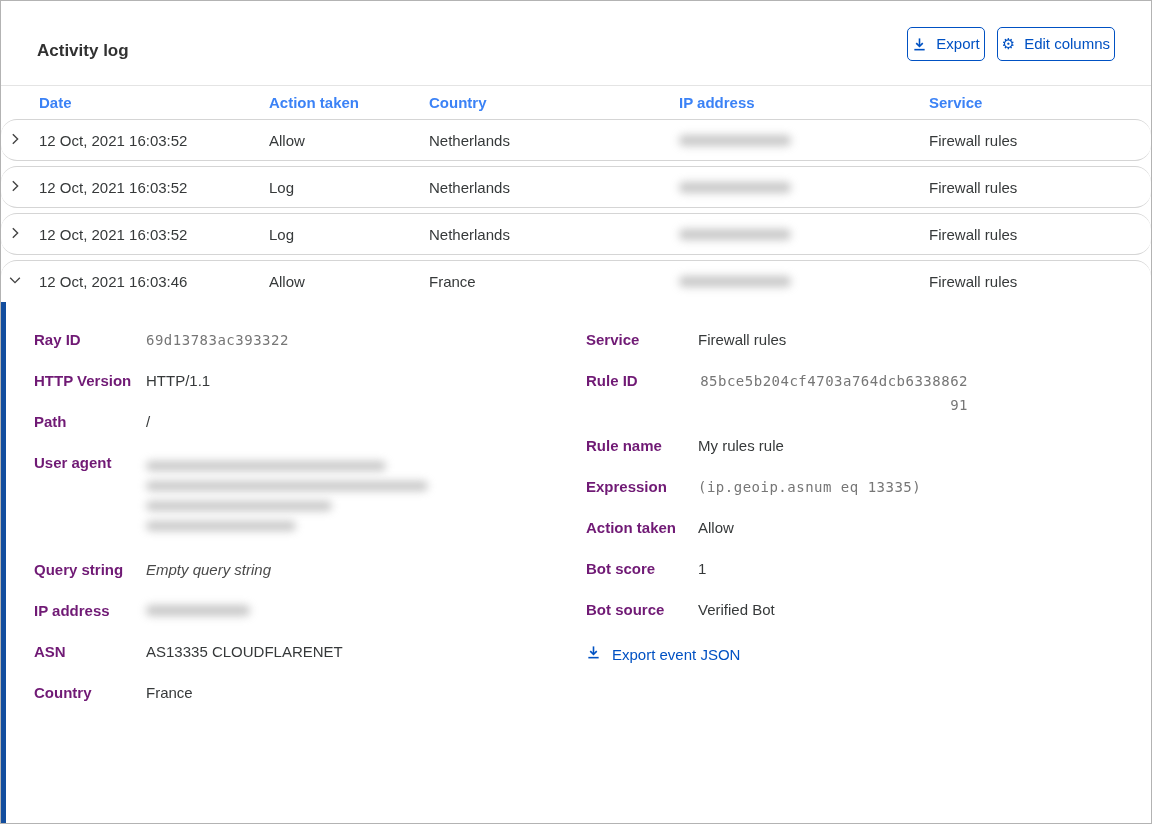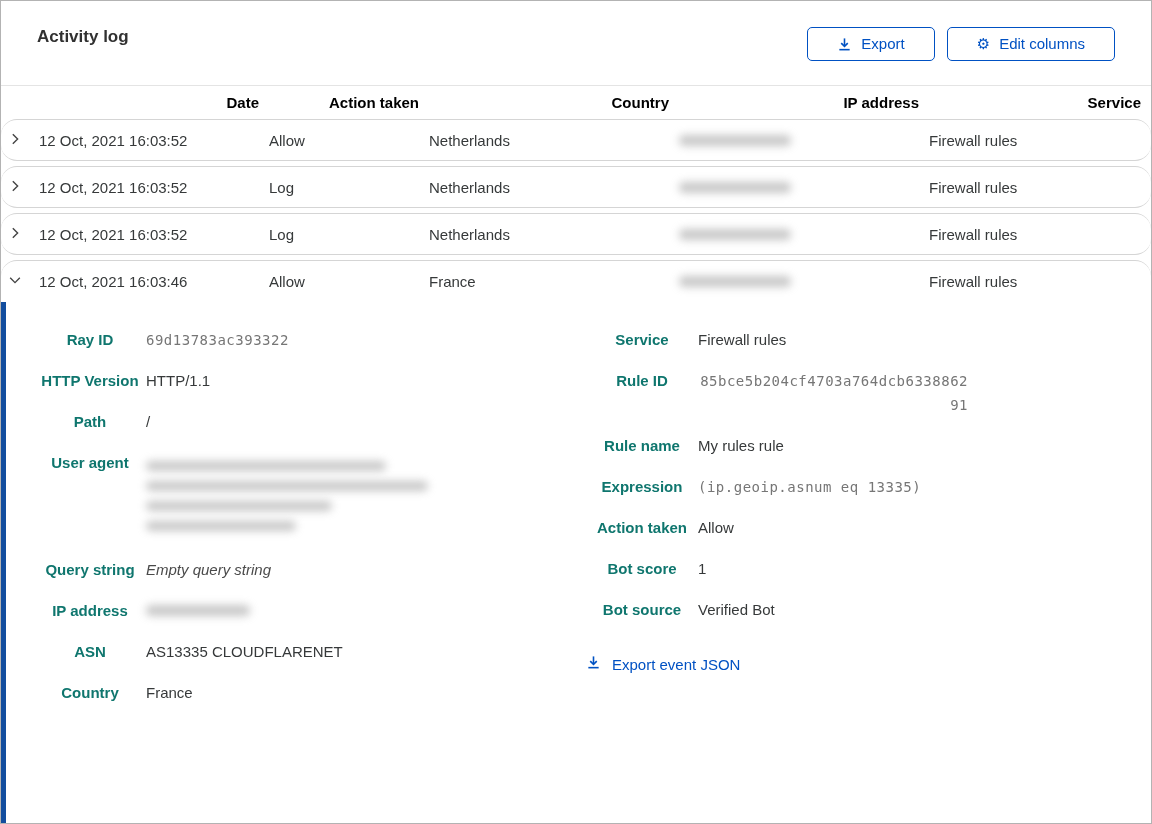--- a/index.html
+++ b/index.html
@@ -11,43 +11,43 @@
   }
   .page {
     width: 1152px; height: 824px;
     border: 1px solid #b3b3b3;
     background: #fff;
     overflow: hidden;
     position: relative;
   }
   
   .topbar {
-    display: flex; align-items: flex-start; justify-content: space-between;
+    display: flex; align-items: flex-end; justify-content: space-between;
     padding: 26px 36px 24px 36px;
   }
   .page-title { font-size: 17px; font-weight: 700; color: #313131; }
   .toolbar { display: flex; gap: 12px; }
   .btn {
     display: inline-flex; align-items: center; gap: 9px;
     border: 1px solid #0051c3; color: #0051c3; background: #fff;
-    font-size: 15px; padding: 7px 29px; border-radius: 5px;
+    font-size: 15px; padding: 7px 4px; border-radius: 5px;
     cursor: pointer; font-family: inherit; line-height: 18px;
   }
   .btn svg { display: block; }
   .gear-glyph { font-family: "DejaVu Sans", sans-serif; font-size: 15px; line-height: 15px; }
   
   .grid-row {
     display: grid;
     grid-template-columns: 38px 230px 160px 250px 250px 1fr;
     align-items: center;
   }
   .thead {
     height: 34px;
     border-top: 1px solid #e4e4e4;
-    font-weight: 700; color: #000000; text-align: right;
+    font-weight: 700; color: #3b82f6;
   }
   .thead .cell { font-weight: 700; }
   .row {
     height: 42px;
     background: #fff;
     border-top: 1px solid #d5d5d5;
     border-bottom: 1px solid #d5d5d5;
     margin-top: 5px;
     cursor: pointer;
     border-radius: 16px;
@@ -65,31 +65,31 @@
   .w110 { width: 112px; } .w105 { width: 104px; }
   .ua-lines .blur-bar { display: block; margin: 10px 0; height: 10px; }
   
   .detail-panel {
     border-left: 5px solid #124d9e;
     padding: 26px 0 30px 28px;
     min-height: 536px;
   }
   .detail-grid { display: grid; grid-template-columns: 552px 1fr; }
   .detail-row { display: flex; margin-bottom: 17px; line-height: 24px; }
-  .detail-label { width: 112px; flex: 0 0 112px; font-weight: 700; color: #0f766e; text-align: center; }
+  .detail-label { width: 112px; flex: 0 0 112px; font-weight: 700; color: #701a75; }
   .detail-value { color: #36393a; }
   .mono {
     font-family: "DejaVu Sans Mono", "Liberation Mono", monospace;
     font-size: 14px; color: #767676; letter-spacing: .5px; text-align: right;
   }
   .wrap-id { display: inline-block; width: 270px; word-break: break-all; }
   .italic { font-style: italic; color: #4a4a4a; }
   .export-json {
     display: inline-flex; align-items: center; gap: 11px;
-    color: #0051c3; cursor: pointer; margin-top: 16px;
+    color: #0051c3; cursor: pointer; margin-top: 6px;
     text-decoration: none; font-size: 15px;
   }
 </style>
 </head>
 <body>
 
 <div class="page">
 
   <div class="topbar">
     <div class="page-title">Activity log</div>

